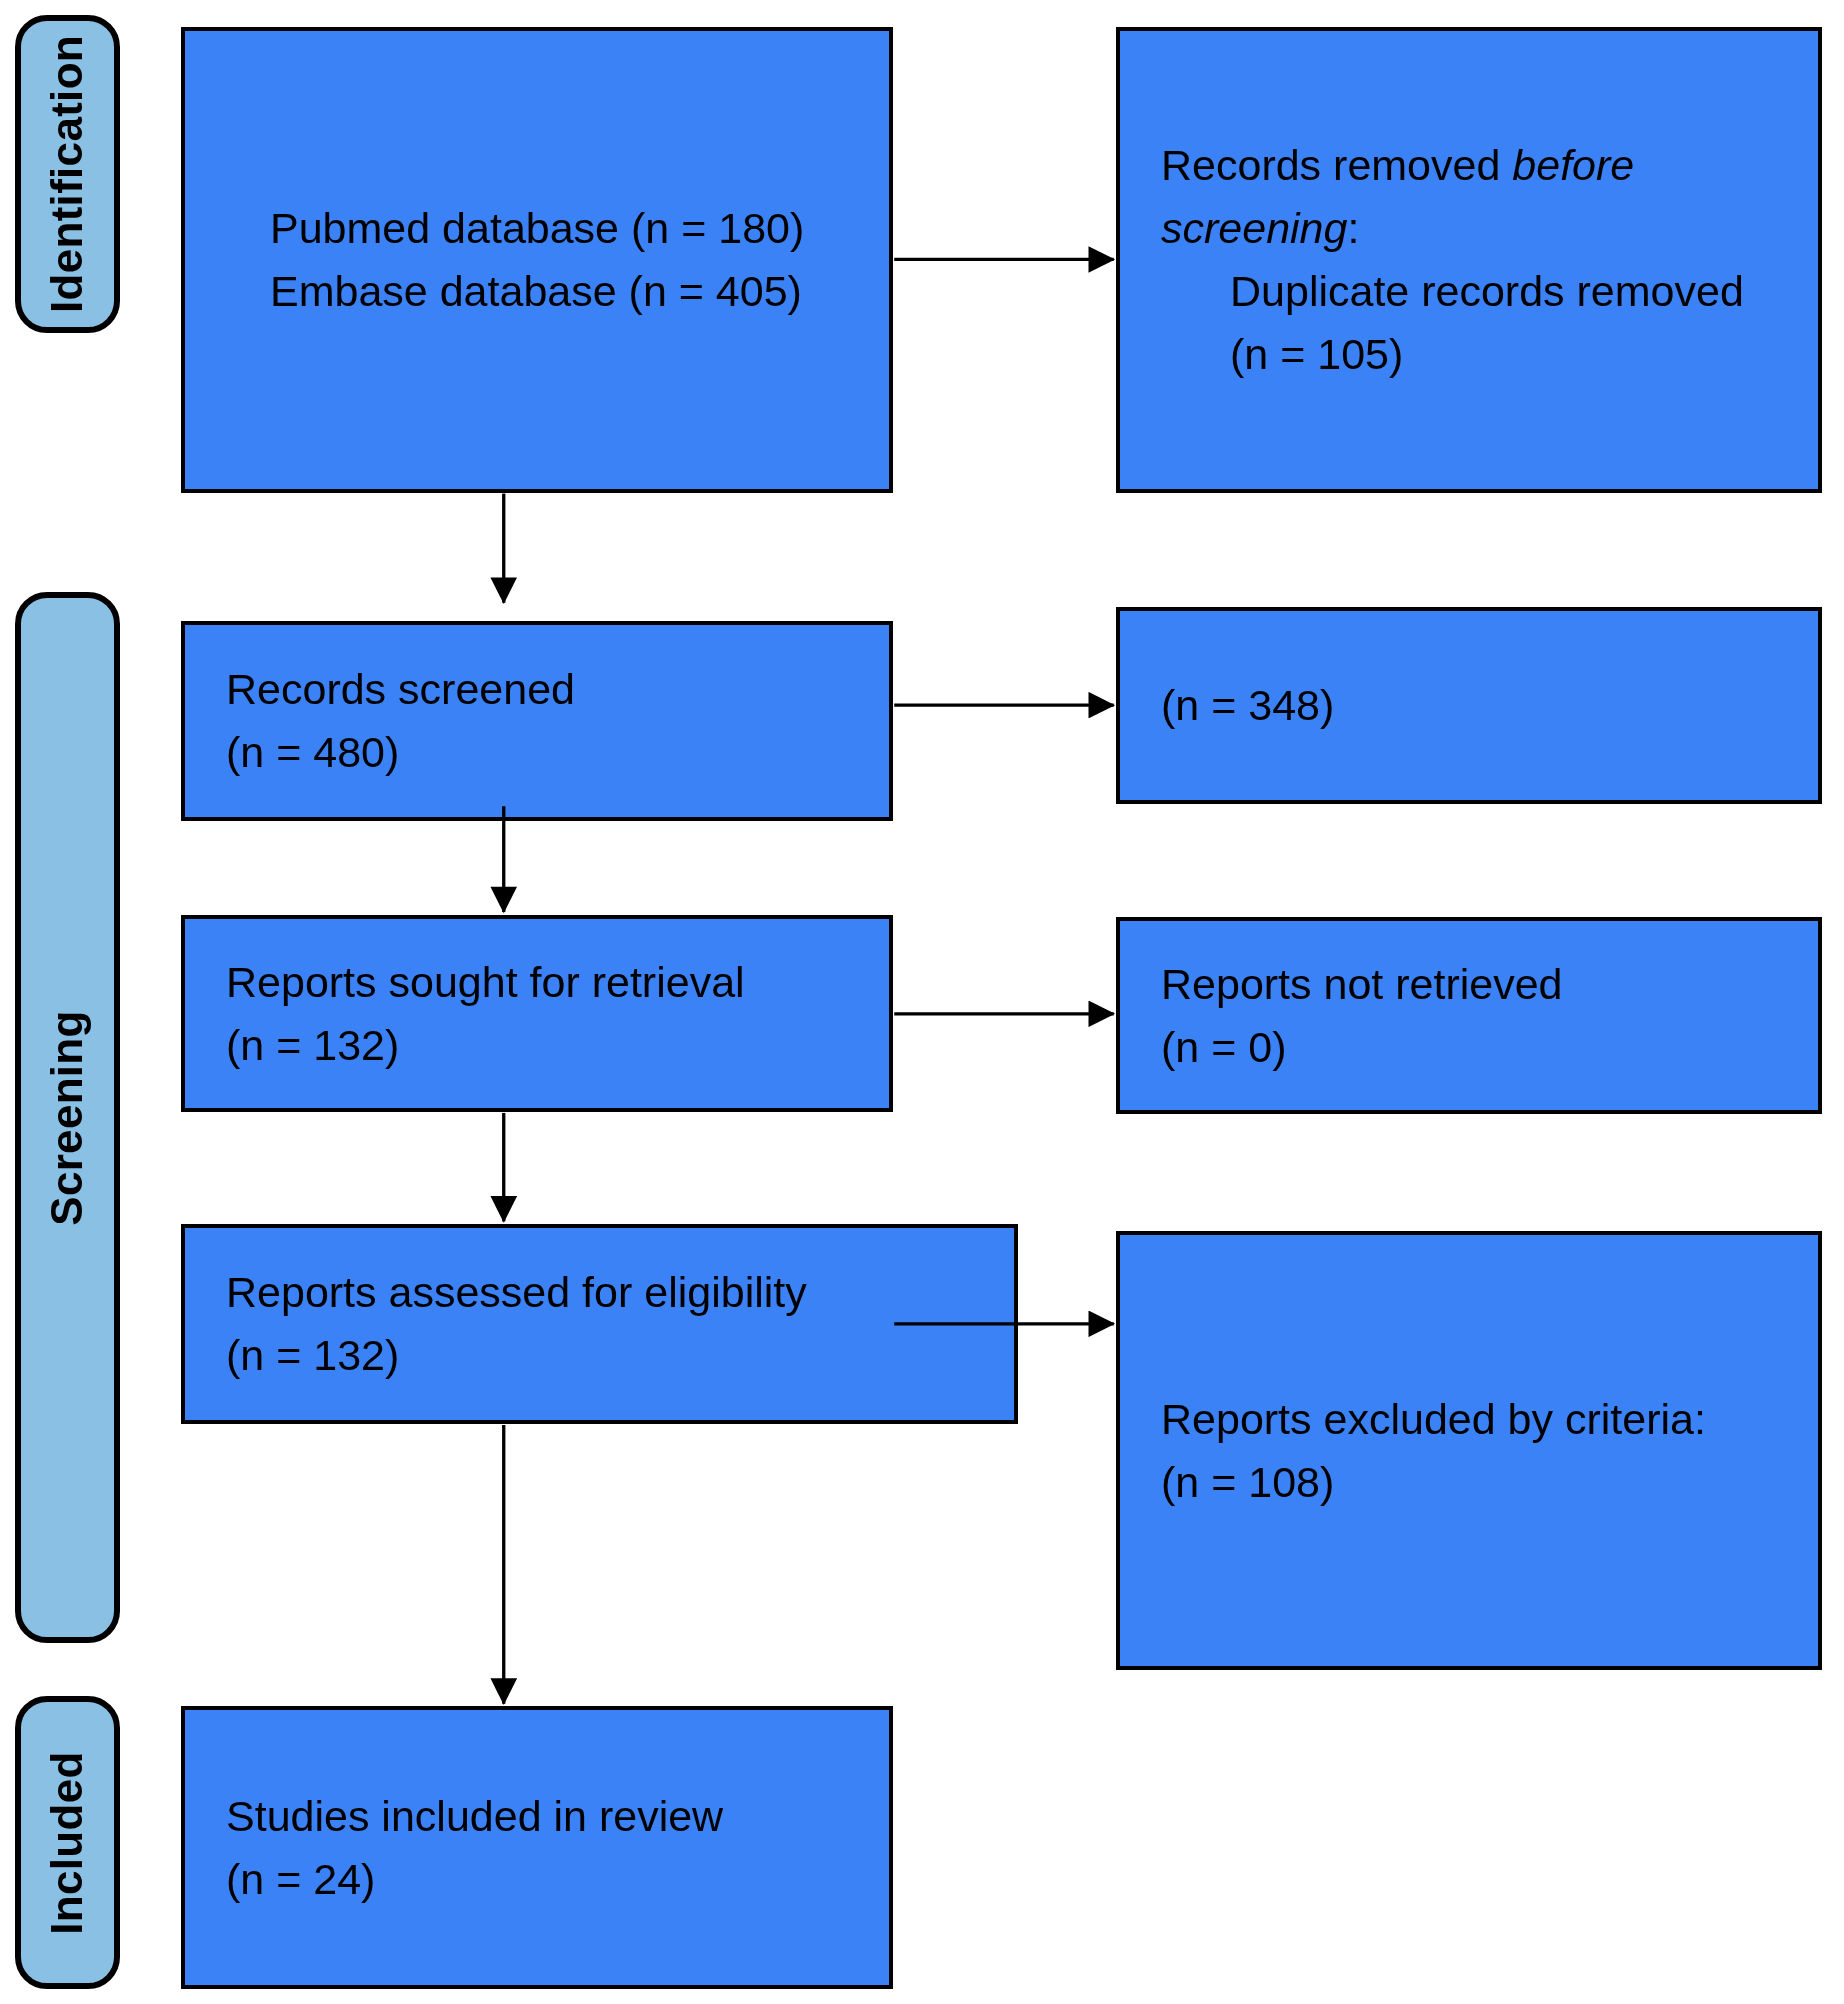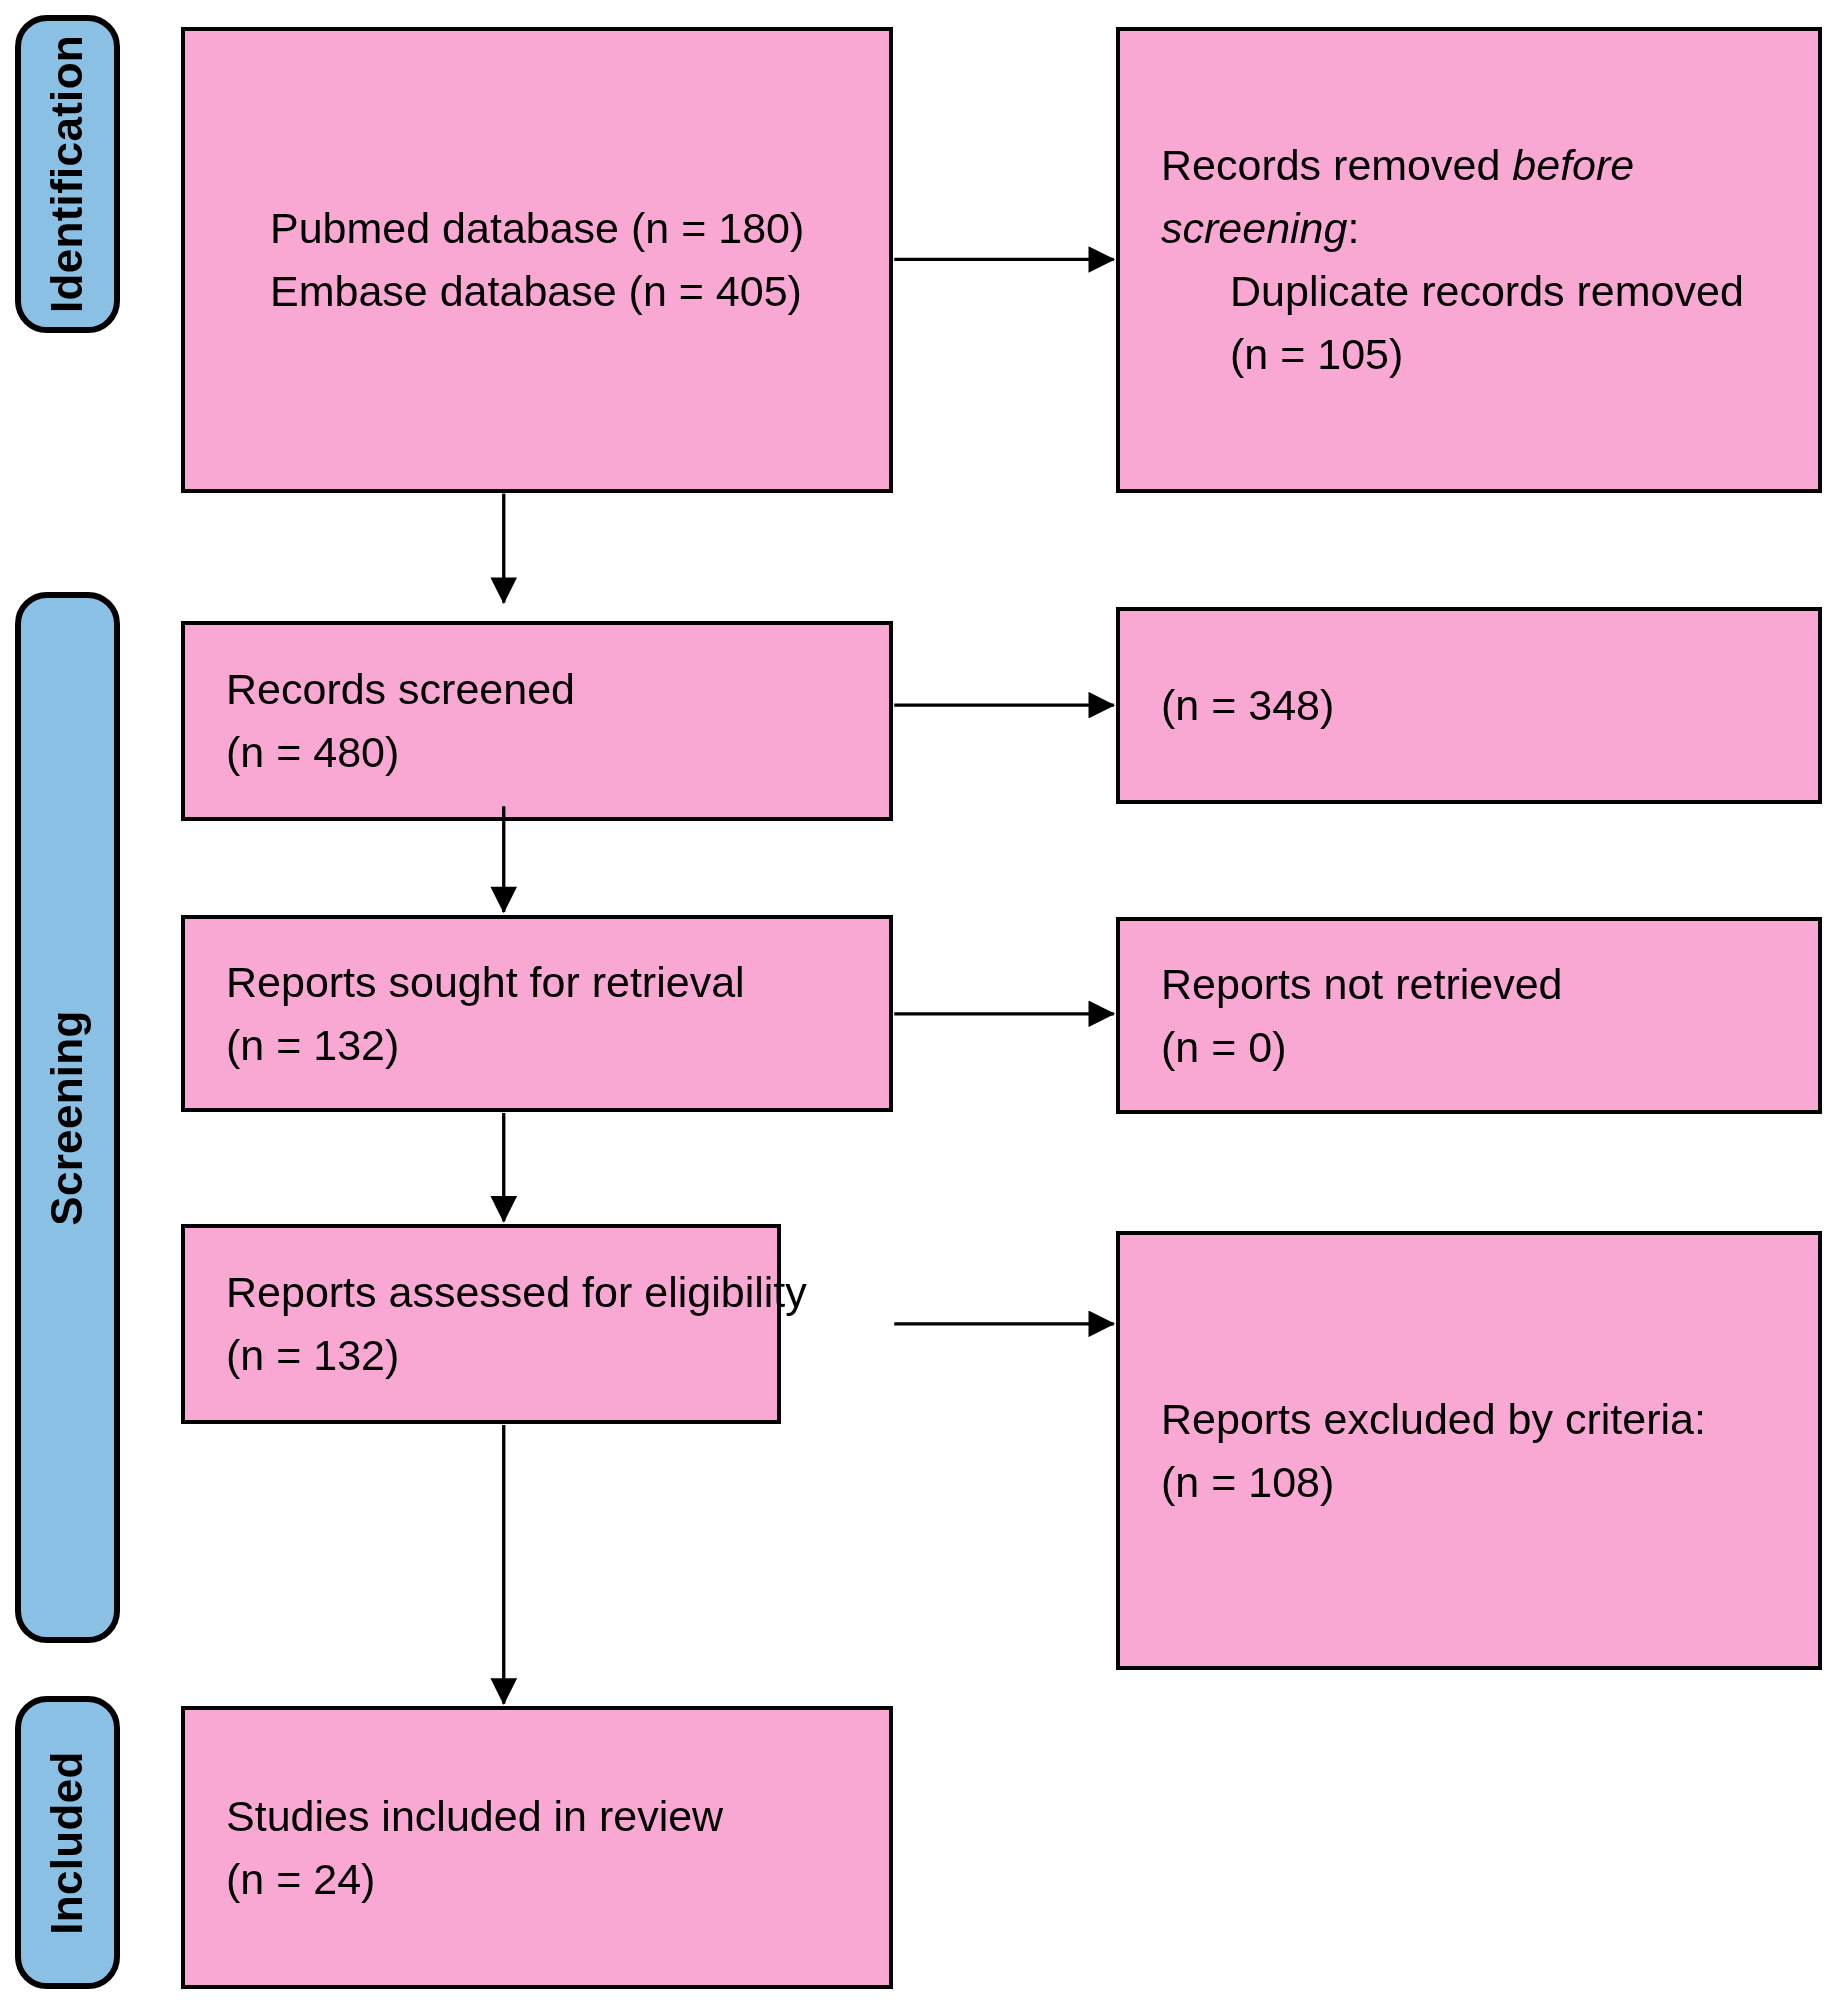--- a/index.html
+++ b/index.html
@@ -28,39 +28,39 @@
     font-size:44px;
     letter-spacing:0.3px;
   }
   #tab-identification{top:14.6px;height:318px;}
   #tab-screening{top:592px;height:1051px;}
   #tab-included{top:1696px;height:293px;}
 
   
   .box{
     position:absolute;
-    background:#f9a8d4;
+    background:#3b82f6;
     border:4.7px solid #000000;
     box-sizing:border-box;
     display:flex;flex-direction:column;justify-content:center;
     font-size:43px;
     line-height:63px;
     padding-left:41px;padding-right:16px;
   }
   .box .line{white-space:nowrap;}
   .box .indent{padding-left:69px;}
   .it{font-style:italic;}
 
   #box-databases{left:181px;top:27px;width:712px;height:466px;padding-left:85px;}
   #box-records-removed{left:1116px;top:27px;width:706px;height:466px;}
   #box-records-screened{left:181px;top:605px;width:712px;height:200px;margin-top:16px;}
   #box-records-excluded{left:1116px;top:607px;width:706px;height:197px;}
   #box-reports-sought{left:181px;top:915px;width:712px;height:197px;}
   #box-reports-not-retrieved{left:1116px;top:917px;width:706px;height:197px;}
-  #box-reports-assessed{left:181px;top:1224px;width:600px;height:200px;}
+  #box-reports-assessed{left:181px;top:1224px;width:837px;height:200px;}
   #box-reports-excluded-criteria{left:1116px;top:1231px;width:706px;height:439px;}
   #box-studies-included{left:181px;top:1706px;width:712px;height:283px;}
 
   .arrows{position:absolute;left:0;top:0;}
   .arrows line{stroke:#000000;stroke-width:5;}
 </style>
 </head>
 <body>
 
 <div id="canvas">

